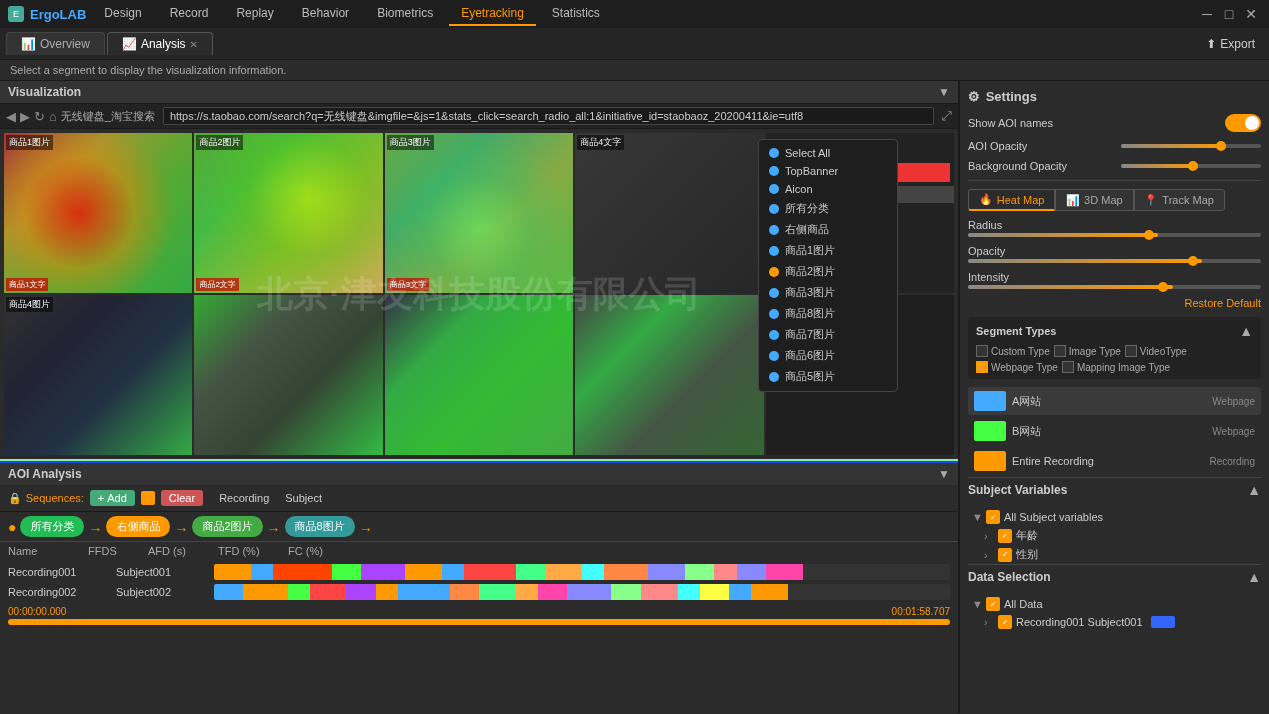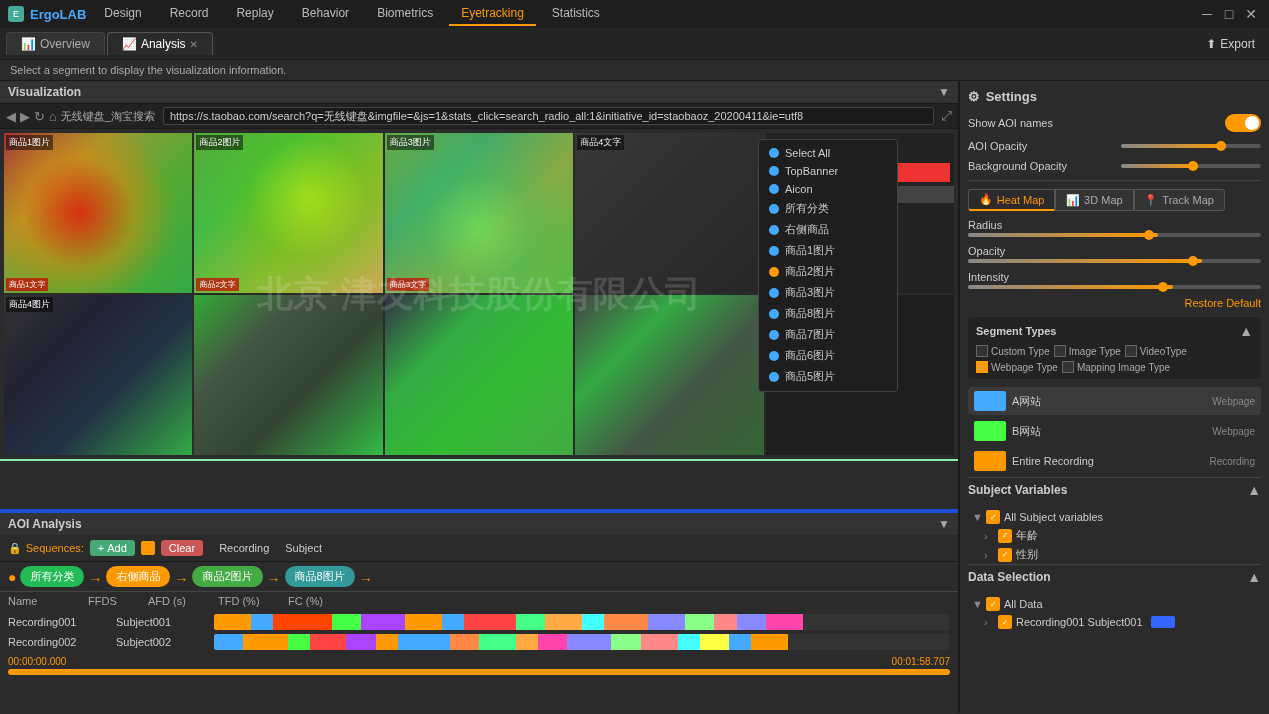--- a/index.html
+++ b/index.html
@@ -44,21 +44,21 @@
     #viz-content { flex: 1; position: relative; overflow: hidden; }
     .cell-label { position: absolute; top: 2px; left: 2px; color: #fff; font-size: 9px; background: rgba(0,0,0,0.5); padding: 1px 3px; z-index: 2; }
     .cell-sublabel { position: absolute; bottom: 2px; left: 2px; color: #fff; font-size: 8px; background: rgba(200,0,0,0.7); padding: 1px 3px; z-index: 2; }
     
     
     #aoi-dropdown { position: absolute; right: 60px; top: 10px; background: #1e1e1e; border: 1px solid #444; border-radius: 4px; padding: 4px 0; z-index: 10; width: 140px; }
     .aoi-item { display: flex; align-items: center; gap: 6px; padding: 3px 10px; cursor: pointer; font-size: 11px; color: #ccc; }
     .aoi-dot { width: 10px; height: 10px; border-radius: 50%; }
     
     
-    #aoi-panel { background: #2b2b2b; border-top: 4px solid #1d4ed8; margin-top: 48px; }
+    #aoi-panel { background: #2b2b2b; border-top: 2px solid #1d4ed8; }
     #aoi-header { background: #333; padding: 4px 8px; display: flex; align-items: center; justify-content: space-between; }
     #aoi-title { font-weight: bold; color: #ccc; font-size: 12px; }
     #aoi-toolbar { display: flex; align-items: center; gap: 6px; padding: 5px 8px; border-bottom: 1px solid #1a1a1a; }
     #sequences-label { color: #f90; font-size: 11px; display: flex; align-items: center; gap: 4px; }
     .lock-icon { color: #f90; }
     .add-btn { background: #4a7; color: white; border: none; padding: 2px 8px; border-radius: 3px; cursor: pointer; font-size: 11px; display: flex; align-items: center; gap: 3px; }
     .clear-btn { background: #c55; color: white; border: none; padding: 2px 8px; border-radius: 3px; cursor: pointer; font-size: 11px; display: flex; align-items: center; gap: 3px; }
     
     #seq-tags { display: flex; align-items: center; gap: 4px; padding: 4px 8px; overflow-x: auto; }
     .seq-arrow { color: #f90; font-size: 14px; }

